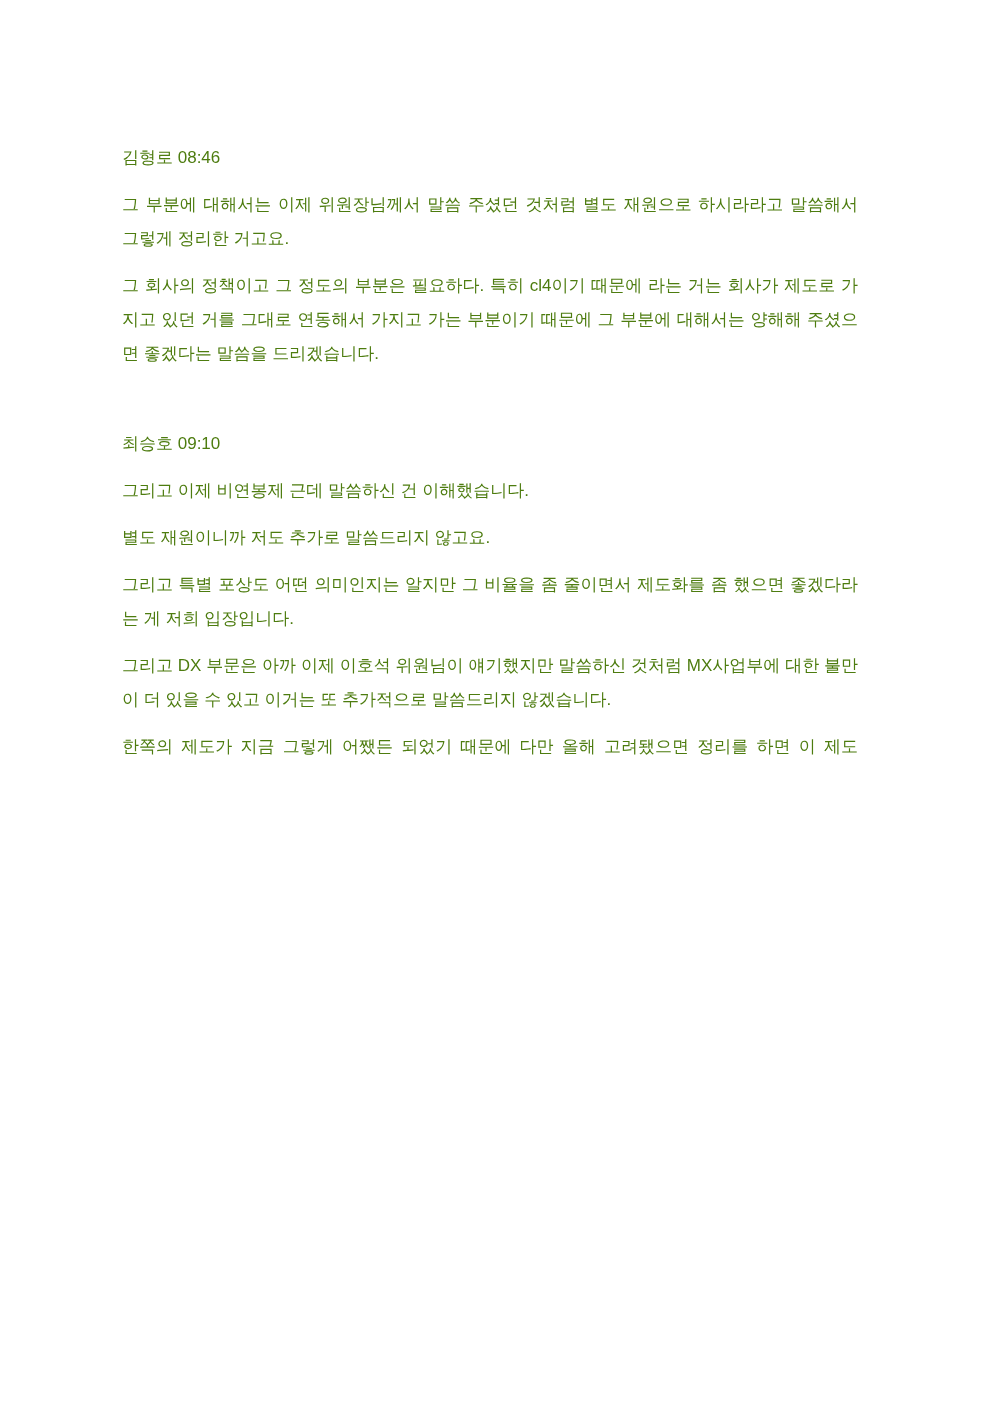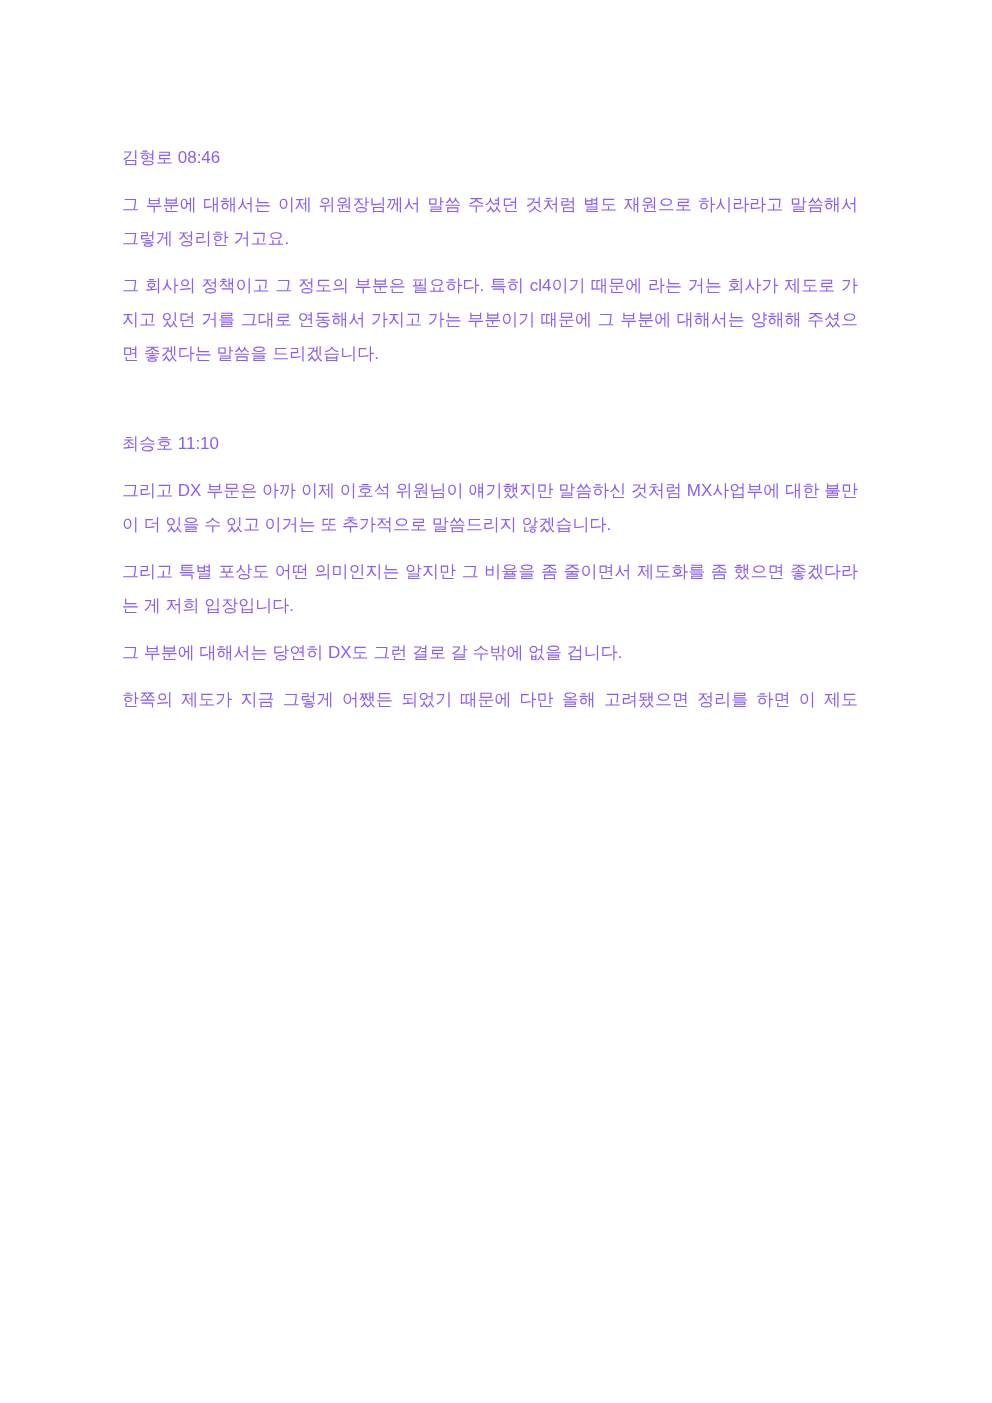--- a/index.html
+++ b/index.html
@@ -8,21 +8,21 @@
     background: #ffffff;
   }
   .page {
     position: relative;
     width: 992px;
     height: 1403px;
     box-sizing: border-box;
     padding: 141px 122px 0 122px;
     background: #ffffff;
     font-family: "Liberation Sans", "DejaVu Sans", sans-serif;
-    color: #8b5cf6;
+    color: #4d7c0f;
     font-size: 17px;
     line-height: 34px;
     overflow: hidden;
   }
   .section { display: block; }
   .speaker {
     margin: 56px 0 13px 0;
     text-align: left;
     white-space: nowrap;
   }
@@ -48,24 +48,25 @@
 
 <div class="page">
 
   <div class="section">
     <p class="speaker"><span class="name">김형로</span> <span class="time">08:46</span></p>
     <p class="para">그 부분에 대해서는 이제 위원장님께서 말씀 주셨던 것처럼 별도 재원으로 하시라라고 말씀해서 그렇게 정리한 거고요.</p>
     <p class="para">그 회사의 정책이고 그 정도의 부분은 필요하다. 특히 cl4이기 때문에 라는 거는 회사가 제도로 가지고 있던 거를 그대로 연동해서 가지고 가는 부분이기 때문에 그 부분에 대해서는 양해해 주셨으면 좋겠다는 말씀을 드리겠습니다.</p>
   </div>
 
   <div class="section">
-    <p class="speaker"><span class="name">최승호</span> <span class="time">11:10</span></p>
+    <p class="speaker"><span class="name">최승호</span> <span class="time">09:10</span></p>
+    <p class="para">그리고 이제 비연봉제 근데 말씀하신 건 이해했습니다.</p>
+    <p class="para">별도 재원이니까 저도 추가로 말씀드리지 않고요.</p>
+    <p class="para">그리고 특별 포상도 어떤 의미인지는 알지만 그 비율을 좀 줄이면서 제도화를 좀 했으면 좋겠다라는 게 저희 입장입니다.</p>
     <p class="para">그리고 DX 부문은 아까 이제 이호석 위원님이 얘기했지만 말씀하신 것처럼 MX사업부에 대한 불만이 더 있을 수 있고 이거는 또 추가적으로 말씀드리지 않겠습니다.</p>
-    <p class="para">그리고 특별 포상도 어떤 의미인지는 알지만 그 비율을 좀 줄이면서 제도화를 좀 했으면 좋겠다라는 게 저희 입장입니다.</p>
   </div>
 
 
   <div class="section">
-    <p class="para">그 부분에 대해서는 당연히 DX도 그런 결로 갈 수밖에 없을 겁니다.</p>
     <p class="para cutoff">한쪽의 제도가 지금 그렇게 어쨌든 되었기 때문에 다만 올해 고려됐으면 정리를 하면 이 제도</p>
   </div>
 
 </div>
 
 </body></html>

